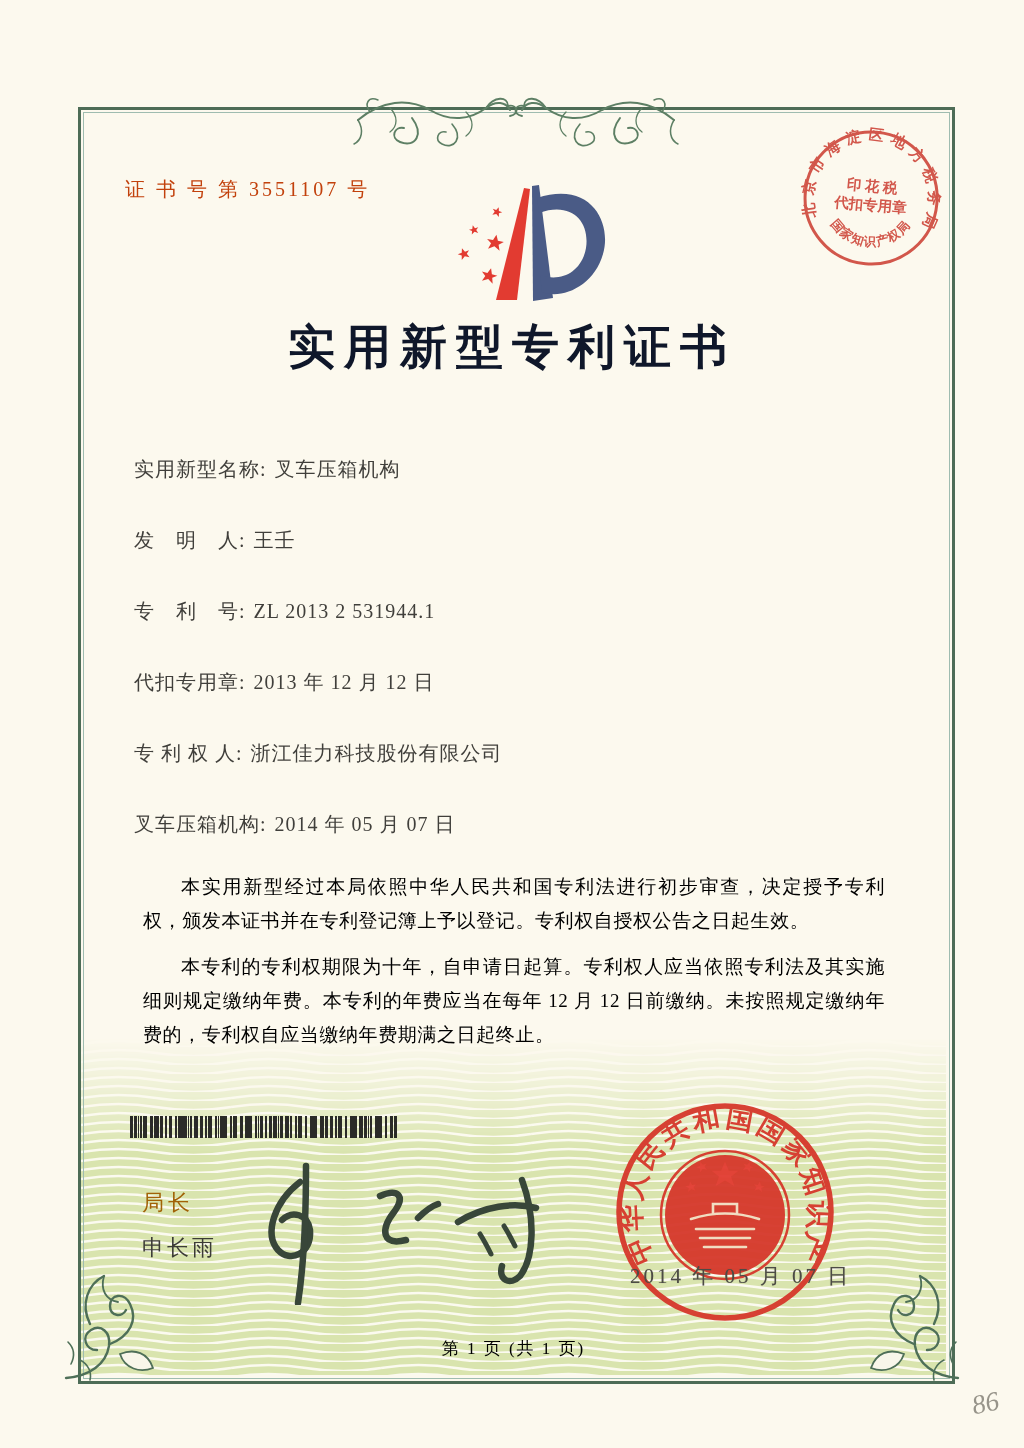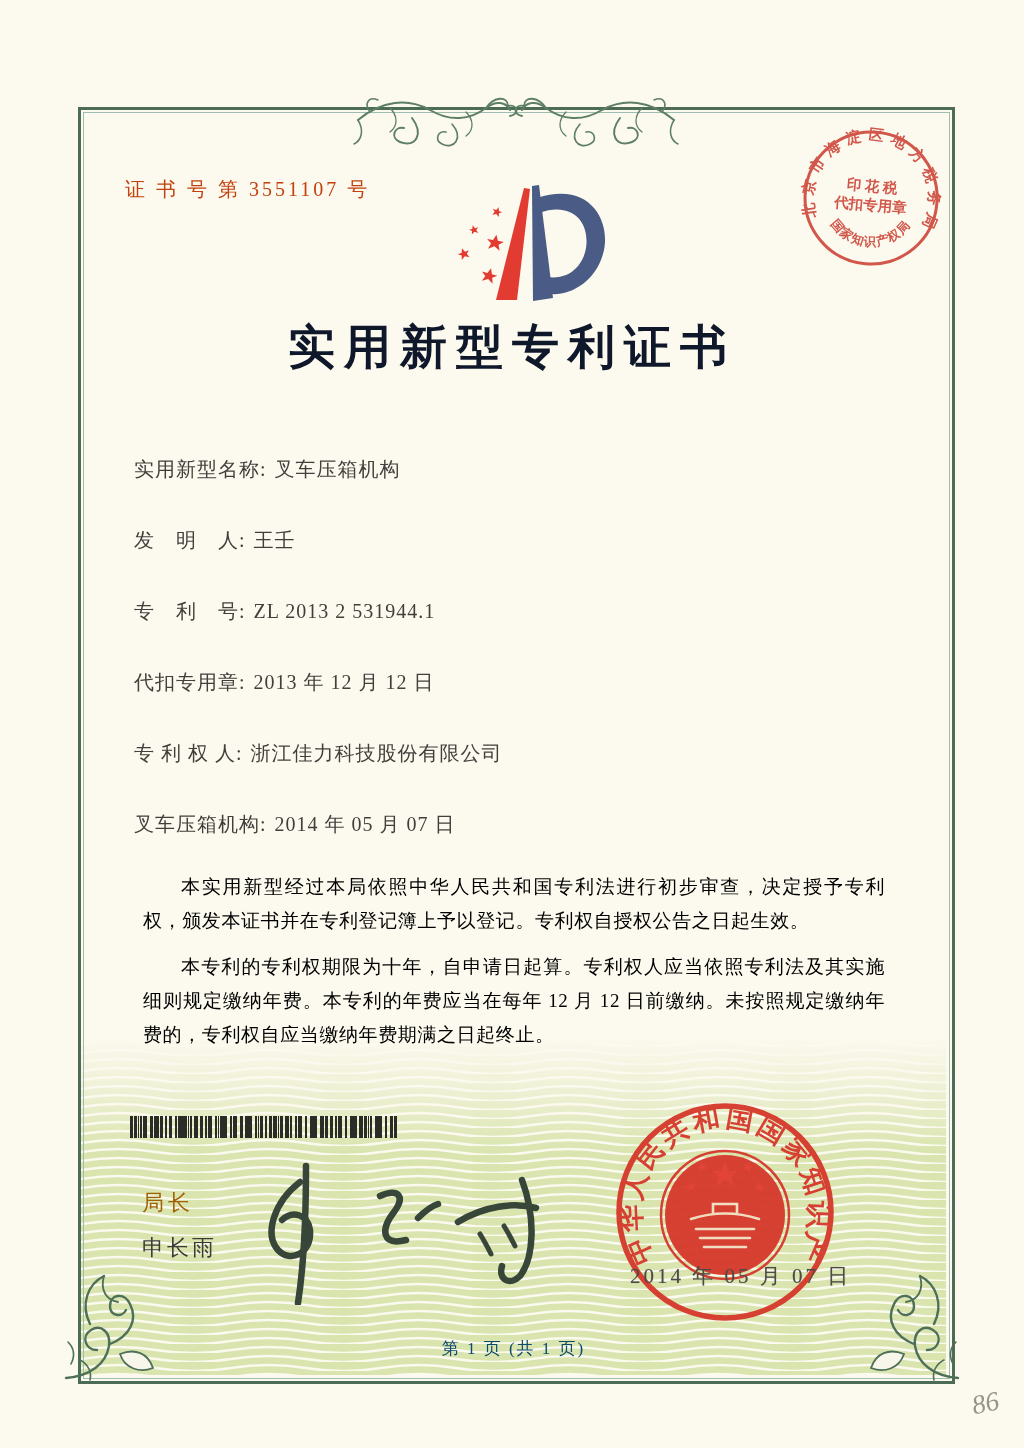--- a/index.html
+++ b/index.html
@@ -55,21 +55,21 @@
   .sig-name{position:absolute;left:142px;top:1233px;font-size:22px;letter-spacing:3px;color:#3c3b37;}
   .signature-svg{position:absolute;left:222px;top:1160px;}
   .tax-stamp{position:absolute;left:795px;top:123px;opacity:.92;}
   .grant-seal{position:absolute;left:603px;top:1093px;opacity:.95;}
   .seal-date{
     position:absolute;left:630px;top:1262px;font-size:21px;letter-spacing:3px;color:#4c4b45;
     text-shadow:0 0 1px rgba(80,80,70,.35);
   }
   .footer{
     position:absolute;left:78px;top:1337px;width:871px;text-align:center;
-    font-size:17px;letter-spacing:2px;color:#0c4a6e;
+    font-size:17px;letter-spacing:2px;color:#000000;
   }
   .pencil{
     position:absolute;left:972px;top:1388px;font-size:27px;color:#97948a;
     font-style:italic;transform:rotate(-12deg);
     font-family:"Liberation Serif",serif;
   }
 </style>
 </head>
 <body>
 

